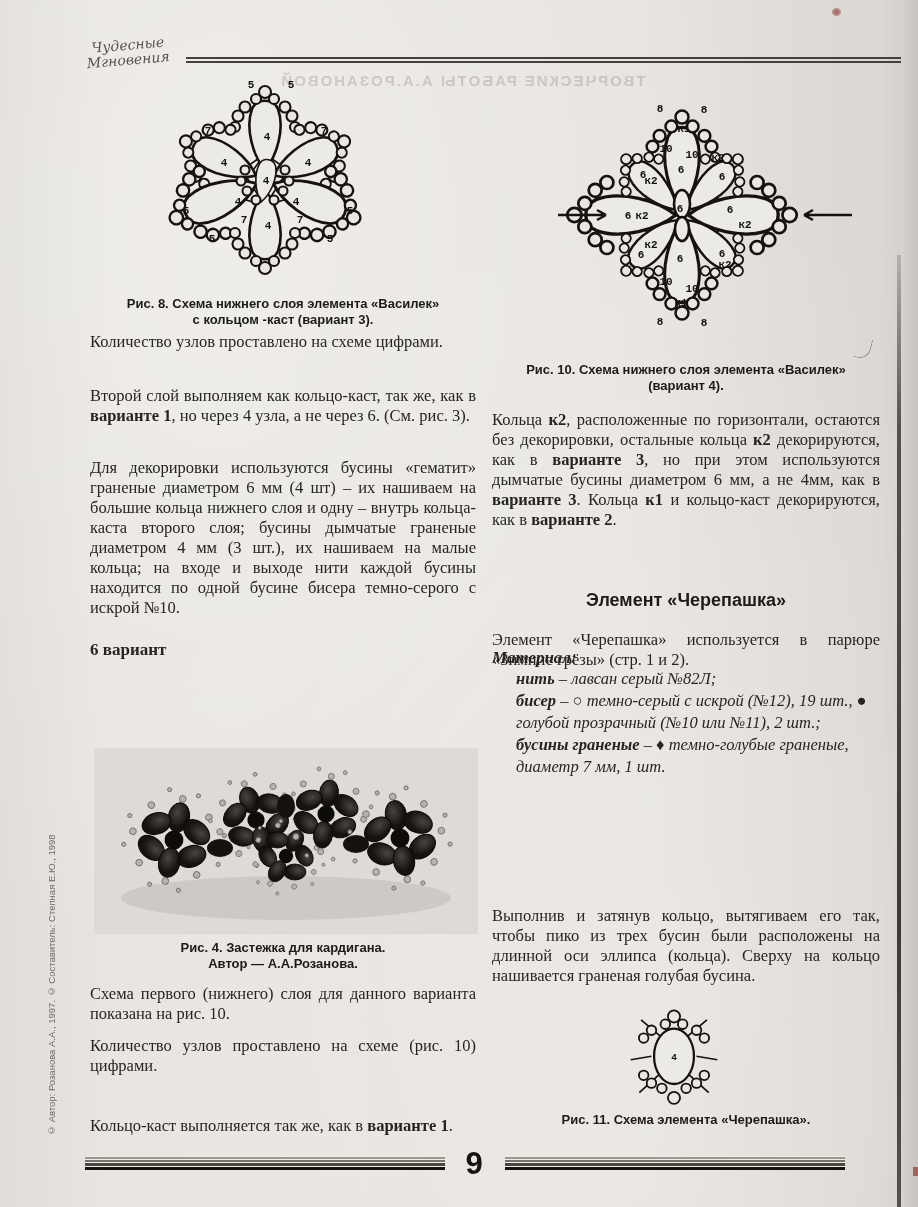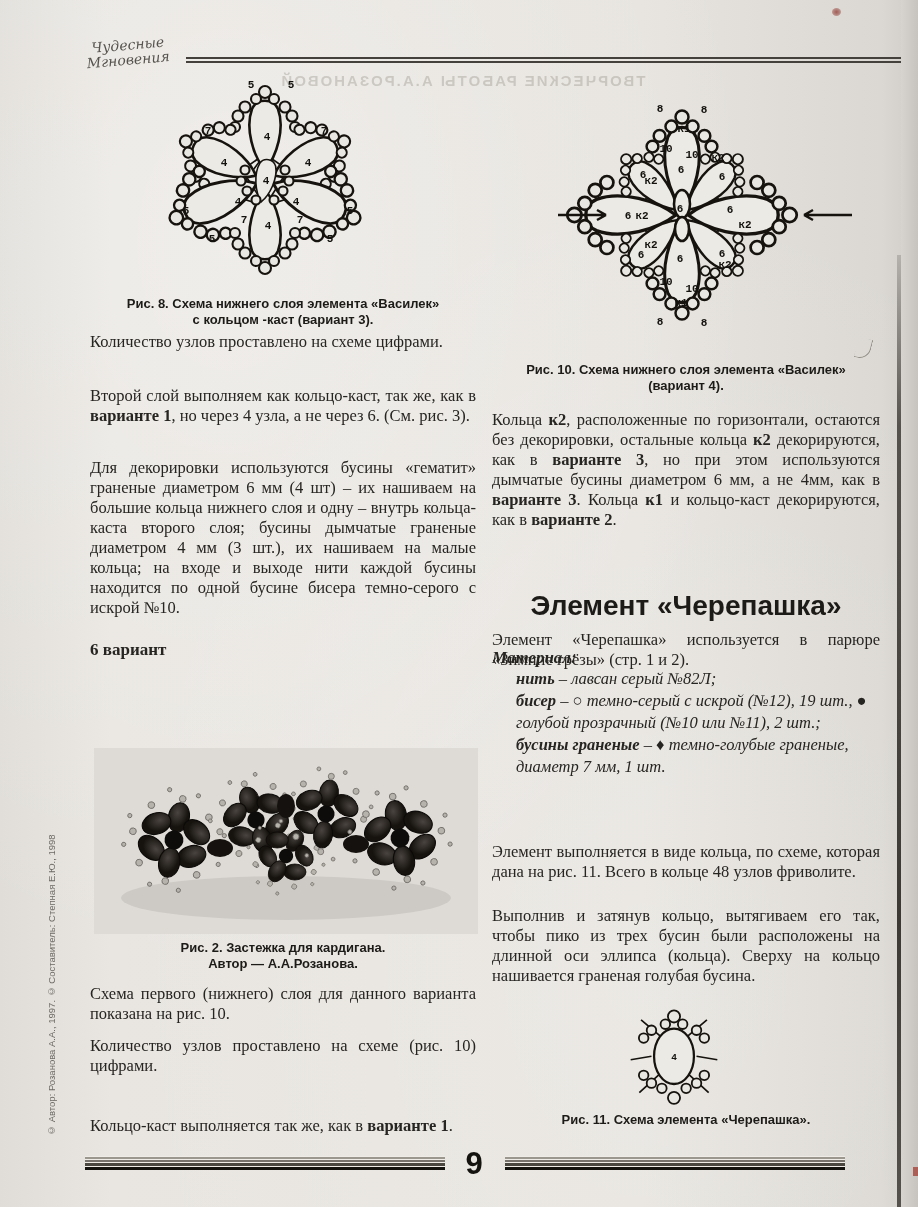--- a/index.html
+++ b/index.html
@@ -24,21 +24,21 @@
         font-family:"Liberation Sans",sans-serif; font-weight:bold; font-size:15px;
         letter-spacing:2px; color:#8d887f; opacity:.34; transform:scaleX(-1);
         filter:blur(.5px);}
   
   .col-l{left:90px; width:386px;}
   .col-r{left:492px; width:388px;}
   .para{font-size:16.5px; line-height:20px; text-align:justify;}
   .cap{font-family:"Liberation Sans",sans-serif; font-weight:bold; font-size:13px;
        line-height:16px; text-align:center; color:#1d1b18;}
   .h-variant{font-size:17px; font-weight:bold;}
-  .h-section{font-family:"Liberation Sans",sans-serif; font-weight:bold; font-size:28px;
+  .h-section{font-family:"Liberation Sans",sans-serif; font-weight:bold; font-size:18px;
        text-align:center; color:#1d1b18;}
   .mat-h{font-size:17px; font-weight:bold; font-style:italic;}
   .mat-item{font-size:16.5px; line-height:22px; font-style:italic; padding-left:24px;}
   .rb{font-weight:bold;text-align:center;}
   
   .pd{fill:#eceae4; stroke:#16130f; stroke-width:2.6;}
   .bd{fill:#e9e7e1; stroke:#16130f; stroke-width:2.1;}
   .ln{stroke:#16130f; stroke-width:1.7; fill:none;}
   .lbl{font-family:"Liberation Mono","DejaVu Sans Mono",monospace; font-weight:bold;
        font-size:11px; fill:#14120e; text-anchor:middle;}
@@ -178,21 +178,21 @@
     <use href="#flower" transform="translate(80,92) scale(1.05) rotate(12)"></use>
     <use href="#flower" transform="translate(162,72) scale(0.95) rotate(-18)"></use>
     <use href="#flower" transform="translate(192,108) scale(0.8) rotate(30)"></use>
     <use href="#flower" transform="translate(232,66) scale(0.95) rotate(8)"></use>
     <use href="#flower" transform="translate(306,90) scale(1.05) rotate(-10)"></use>
     <ellipse cx="126" cy="100" rx="13" ry="9" fill="#14110e"></ellipse>
     <ellipse cx="262" cy="96" rx="13" ry="9" fill="#14110e"></ellipse>
     <ellipse cx="192" cy="58" rx="9" ry="12" fill="#14110e"></ellipse>
   </svg>
   <div class="abs cap col-l" style="top:940px;">
-    <div>Рис. 2. Застежка для кардигана.</div>
+    <div>Рис. 4. Застежка для кардигана.</div>
     <div>Автор — А.А.Розанова.</div>
   </div>
 
   <div class="abs para col-l" style="top:984px;"><span>Схема первого (нижнего) слоя для данного варианта показана на рис. 10.</span></div>
   <div class="abs para col-l" style="top:1036px;"><span>Количество узлов проставлено на схеме (рис. 10) цифрами.</span></div>
   <div class="abs para col-l" style="top:1084px;margin-top:32px;"><span>Кольцо-каст выполняется так же, как в </span><span class="rb">варианте 1</span><span>.</span></div>
 
   <svg class="abs" style="left:550px; top:80px;" width="330" height="278" viewBox="0 0 330 278">
     <defs>
       <g id="petal10">
@@ -257,21 +257,20 @@
 
   <div class="abs para col-r" style="top:410px;"><span>Кольца </span><span class="rb">к2</span><span>, расположенные по горизонтали, остаются без декорировки, остальные кольца </span><span class="rb">к2</span><span> декорируются, как в </span><span class="rb">варианте 3</span><span>, но при этом используются дымчатые бусины диаметром 6 мм, а не 4мм, как в </span><span class="rb">варианте 3</span><span>. Кольца </span><span class="rb">к1</span><span> и кольцо-каст декорируются, как в </span><span class="rb">варианте 2</span><span>.</span></div>
   <div class="abs h-section col-r" style="top:590px;">Элемент «Черепашка»</div>
   <div class="abs para col-r" style="top:630px;"><span>Элемент «Черепашка» используется в парюре «Зимние грёзы» (стр. 1 и 2).</span></div>
   <div class="abs col-r" style="top:648px;">
     <div class="mat-h">Материал:</div>
     <div class="mat-item"><span class="rb">нить</span><span> – лавсан серый №82Л;</span></div>
     <div class="mat-item"><span class="rb">бисер</span><span> – ○ темно-серый с искрой (№12), 19 шт., ● голубой прозрачный (№10 или №11), 2 шт.;</span></div>
     <div class="mat-item"><span class="rb">бусины граненые</span><span> – ♦ темно-голубые граненые, диаметр 7 мм, 1 шт.</span></div>
   </div>
-  <div class="abs para col-r" style="top:842px;"><span>Элемент выполняется в виде кольца, по схеме, которая дана на рис. 11. Всего в кольце 48 узлов фриволите.</span></div>
   <div class="abs para col-r" style="top:906px;"><span>Выполнив и затянув кольцо, вытягиваем его так, чтобы пико из трех бусин были расположены на длинной оси эллипса (кольца). Сверху на кольцо нашивается граненая голубая бусина.</span></div>
 
   <svg class="abs" style="left:618px; top:1006px;" width="112" height="104" viewBox="0 0 112 120">
     <path class="ln" style="stroke-width:2" d="M18,16 L44,38 M94,16 L68,38 M6,62 L30,58 M106,62 L82,58 M16,100 L40,78 M96,100 L72,78"></path>
     <ellipse class="pd" cx="56" cy="58" rx="23" ry="32"></ellipse>
     <circle class="bd" cx="56" cy="12" r="7"></circle>
     <circle class="bd" cx="46" cy="21" r="5.5"></circle>
       <circle class="bd" cx="66" cy="21" r="5.5"></circle>
     <circle class="bd" cx="30" cy="28" r="5.5"></circle>
       <circle class="bd" cx="21" cy="37" r="5.5"></circle>

